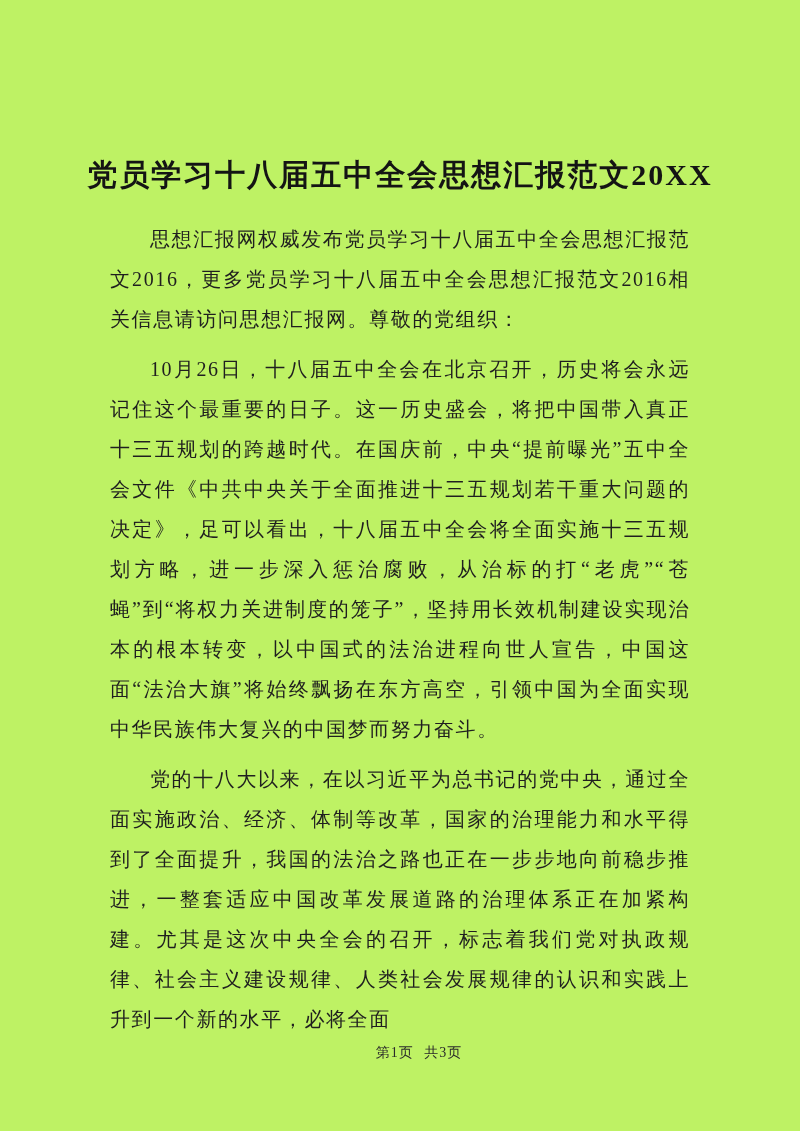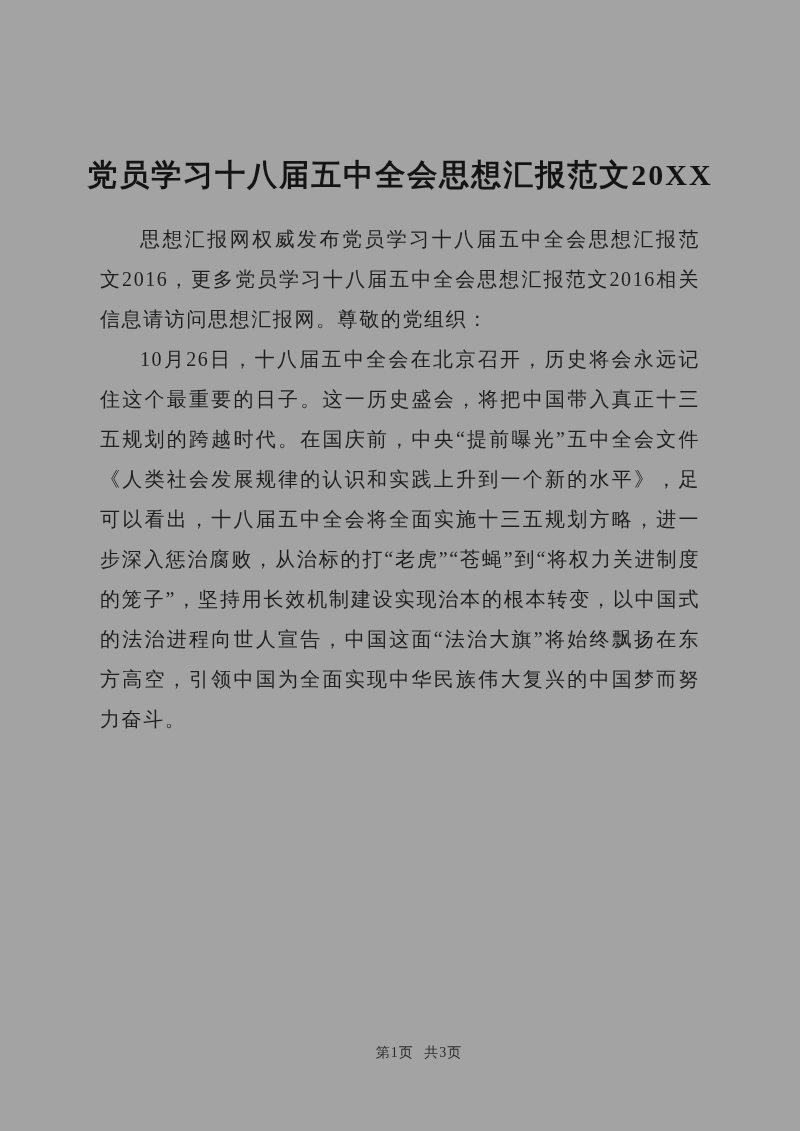--- a/index.html
+++ b/index.html
@@ -10,42 +10,42 @@
     width: 800px;
     height: 1131px;
     background: #ffffff;
     font-family: "Liberation Serif", "DejaVu Serif", serif;
     color: #1f1f1f;
   }
   .page {
     position: relative;
     width: 800px;
     height: 1131px;
-    background: #a3a3a3;
+    background: #bef264;
     overflow: hidden;
   }
   .doc-title {
     padding-top: 130px;
     text-align: center;
     font-size: 30px;
     line-height: 49px;
     font-weight: 700;
     letter-spacing: 2px;
     color: #141414;
   }
   .doc-body {
     width: 600px;
     margin: 2px auto 0 auto;
     font-size: 20px;
     line-height: 40px;
     letter-spacing: 1.6px;
     text-align: justify;
   }
   .doc-body p {
-    margin: 0;
+    margin: 10px;
     text-indent: 2em;
   }
   .page-footer {
     position: absolute;
     left: 0;
     right: 0;
     bottom: 69px;
     text-align: center;
     font-size: 14px;
     letter-spacing: 1px;
@@ -58,20 +58,21 @@
 <body>
 
 <div class="page">
 
   <h1 class="doc-title">
     <div>党员学习十八届五中全会思想汇报范文20XX</div>
   </h1>
 
   <div class="doc-body">
     <p>思想汇报网权威发布党员学习十八届五中全会思想汇报范文2016，更多党员学习十八届五中全会思想汇报范文2016相关信息请访问思想汇报网。尊敬的党组织：</p>
-    <p>10月26日，十八届五中全会在北京召开，历史将会永远记住这个最重要的日子。这一历史盛会，将把中国带入真正十三五规划的跨越时代。在国庆前，中央“提前曝光”五中全会文件《人类社会发展规律的认识和实践上升到一个新的水平》，足可以看出，十八届五中全会将全面实施十三五规划方略，进一步深入惩治腐败，从治标的打“老虎”“苍蝇”到“将权力关进制度的笼子”，坚持用长效机制建设实现治本的根本转变，以中国式的法治进程向世人宣告，中国这面“法治大旗”将始终飘扬在东方高空，引领中国为全面实现中华民族伟大复兴的中国梦而努力奋斗。</p>
+    <p>10月26日，十八届五中全会在北京召开，历史将会永远记住这个最重要的日子。这一历史盛会，将把中国带入真正十三五规划的跨越时代。在国庆前，中央“提前曝光”五中全会文件《中共中央关于全面推进十三五规划若干重大问题的决定》，足可以看出，十八届五中全会将全面实施十三五规划方略，进一步深入惩治腐败，从治标的打“老虎”“苍蝇”到“将权力关进制度的笼子”，坚持用长效机制建设实现治本的根本转变，以中国式的法治进程向世人宣告，中国这面“法治大旗”将始终飘扬在东方高空，引领中国为全面实现中华民族伟大复兴的中国梦而努力奋斗。</p>
+    <p>党的十八大以来，在以习近平为总书记的党中央，通过全面实施政治、经济、体制等改革，国家的治理能力和水平得到了全面提升，我国的法治之路也正在一步步地向前稳步推进，一整套适应中国改革发展道路的治理体系正在加紧构建。尤其是这次中央全会的召开，标志着我们党对执政规律、社会主义建设规律、人类社会发展规律的认识和实践上升到一个新的水平，必将全面</p>
   </div>
 
   <div class="page-footer">
     <span>第1页 共3页</span>
   </div>
 
 </div>
 
 </body></html>

